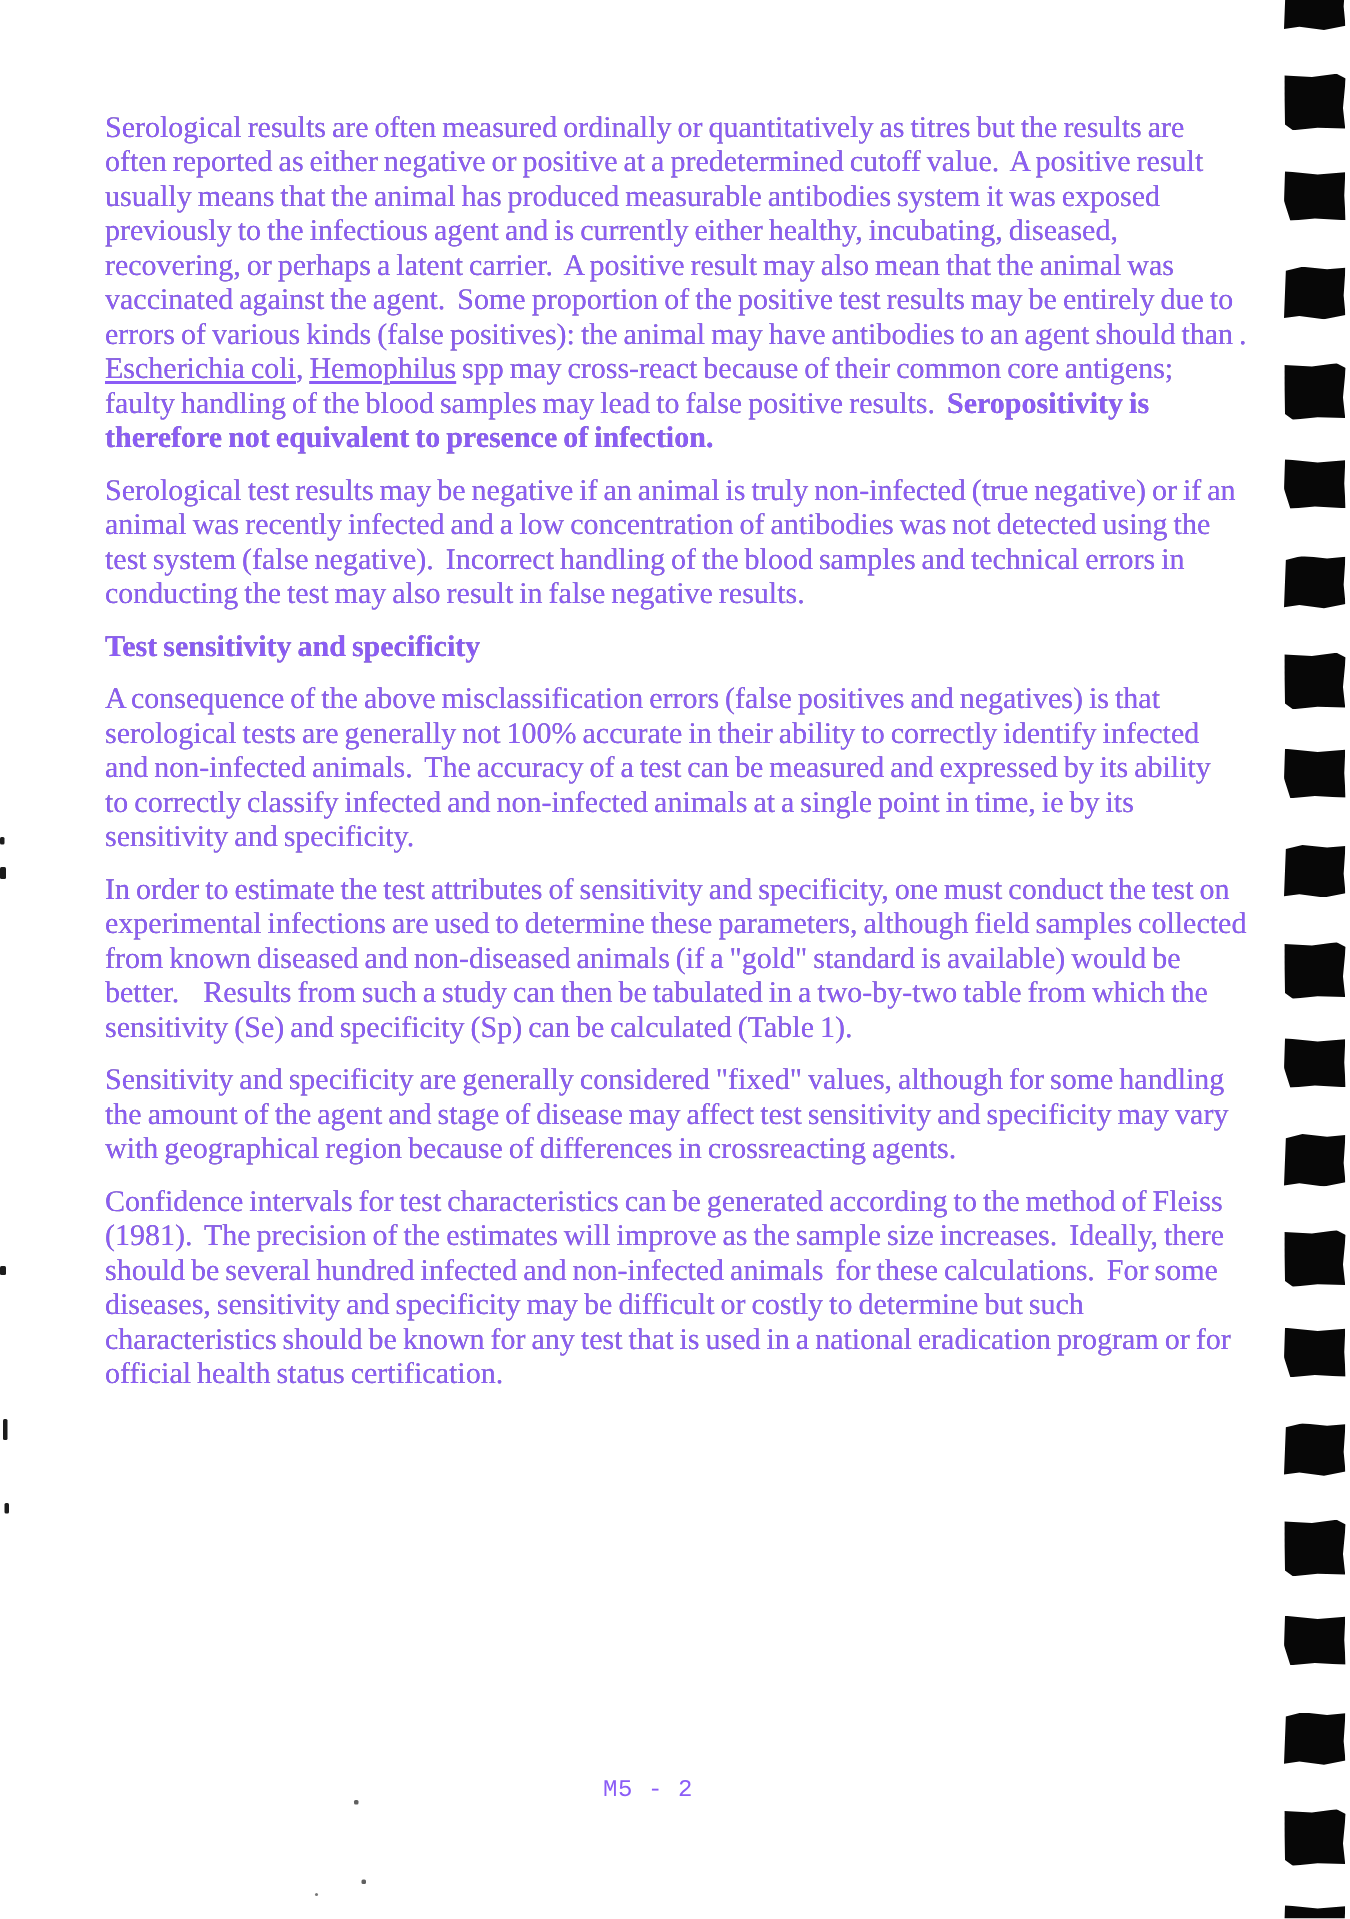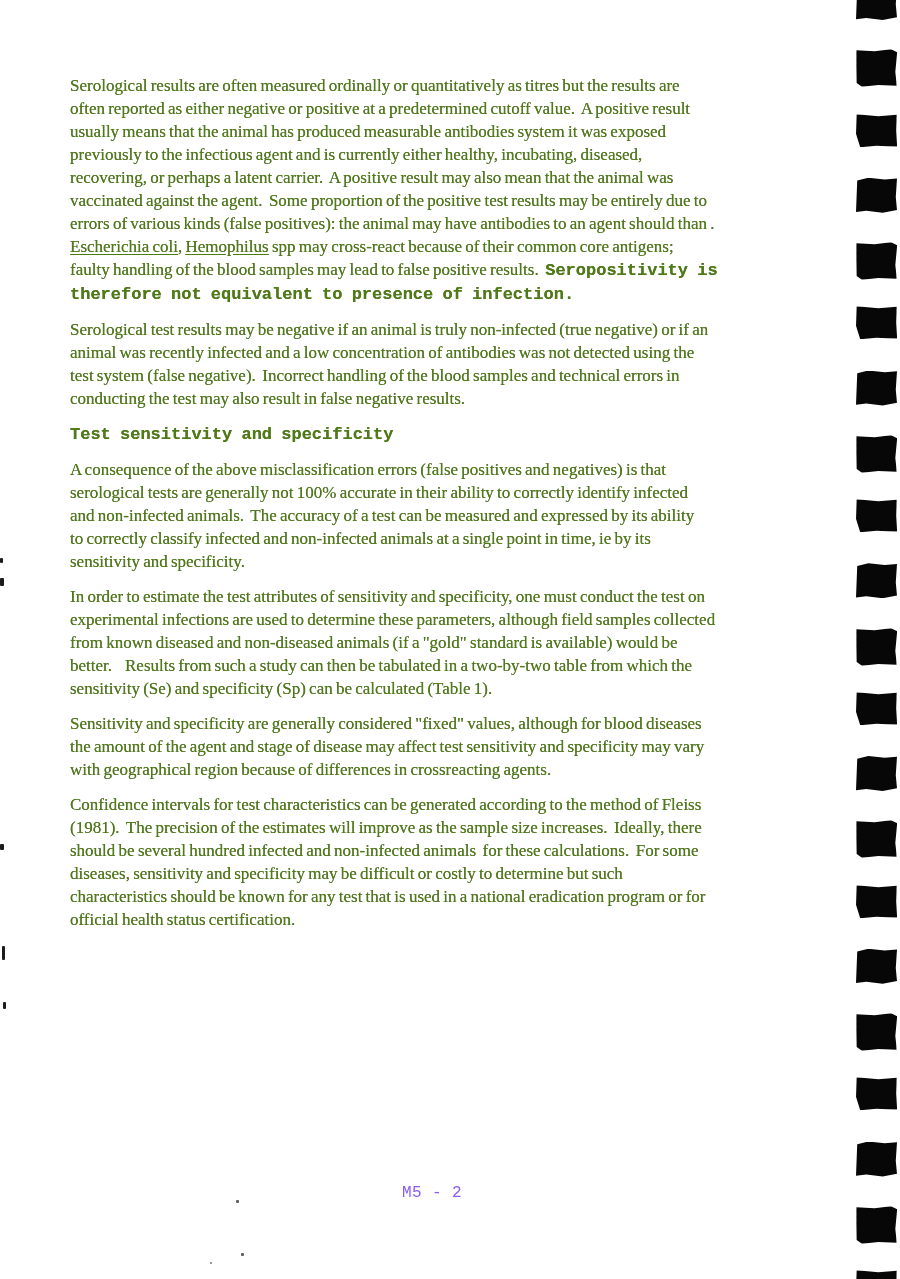--- a/index.html
+++ b/index.html
@@ -3,27 +3,27 @@
 <meta charset="utf-8">
 <style>
   html,body{margin:0;padding:0;}
   body{width:900px;height:1279px;background:#ffffff;position:relative;overflow:hidden;}
   .page{position:absolute;inset:0;background:#ffffff;overflow:hidden;}
 
   
   .page-text{
     position:absolute;left:70px;top:74px;width:782px;
     font-family:"Liberation Serif","DejaVu Serif",serif;
-    font-size:17px;line-height:23px;color:#4d7c0f;
+    font-size:20px;line-height:23px;color:#8b5cf6;
     word-spacing:-1px;
     text-shadow:0 0 .3px rgba(25,25,25,.6);
   }
   .line{white-space:pre;}
   .block + .block{margin-top:12px;}
-  .run-bold{font-weight:bold;font-family:Liberation Mono, monospace;}
+  .run-bold{font-weight:bold;}
   .run-underline{text-decoration:underline;text-underline-offset:2px;}
   .heading{font-weight:bold;}
 
   
   .footer{
     position:absolute;left:402px;top:1184px;
     font-family:"Liberation Mono","DejaVu Sans Mono",monospace;
     font-size:16px;letter-spacing:.4px;color:#8b5cf6;
   }
 
@@ -85,21 +85,21 @@
         <div class="line"><span>sensitivity and specificity.</span></div>
       </div>
       <div class="block paragraph">
         <div class="line"><span>In order to estimate the test attributes of sensitivity and specificity, one must conduct the test on</span></div>
         <div class="line"><span>experimental infections are used to determine these parameters, although field samples collected</span></div>
         <div class="line"><span>from known diseased and non-diseased animals (if a "gold" standard is available) would be</span></div>
         <div class="line"><span>better.    Results from such a study can then be tabulated in a two-by-two table from which the</span></div>
         <div class="line"><span>sensitivity (Se) and specificity (Sp) can be calculated (Table 1).</span></div>
       </div>
       <div class="block paragraph">
-        <div class="line"><span>Sensitivity and specificity are generally considered "fixed" values, although for blood diseases</span></div>
+        <div class="line"><span>Sensitivity and specificity are generally considered "fixed" values, although for some handling</span></div>
         <div class="line"><span>the amount of the agent and stage of disease may affect test sensitivity and specificity may vary</span></div>
         <div class="line"><span>with geographical region because of differences in crossreacting agents.</span></div>
       </div>
       <div class="block paragraph">
         <div class="line"><span>Confidence intervals for test characteristics can be generated according to the method of Fleiss</span></div>
         <div class="line"><span>(1981).  The precision of the estimates will improve as the sample size increases.  Ideally, there</span></div>
         <div class="line"><span>should be several hundred infected and non-infected animals  for these calculations.  For some</span></div>
         <div class="line"><span>diseases, sensitivity and specificity may be difficult or costly to determine but such</span></div>
         <div class="line"><span>characteristics should be known for any test that is used in a national eradication program or for</span></div>
         <div class="line"><span>official health status certification.</span></div>

